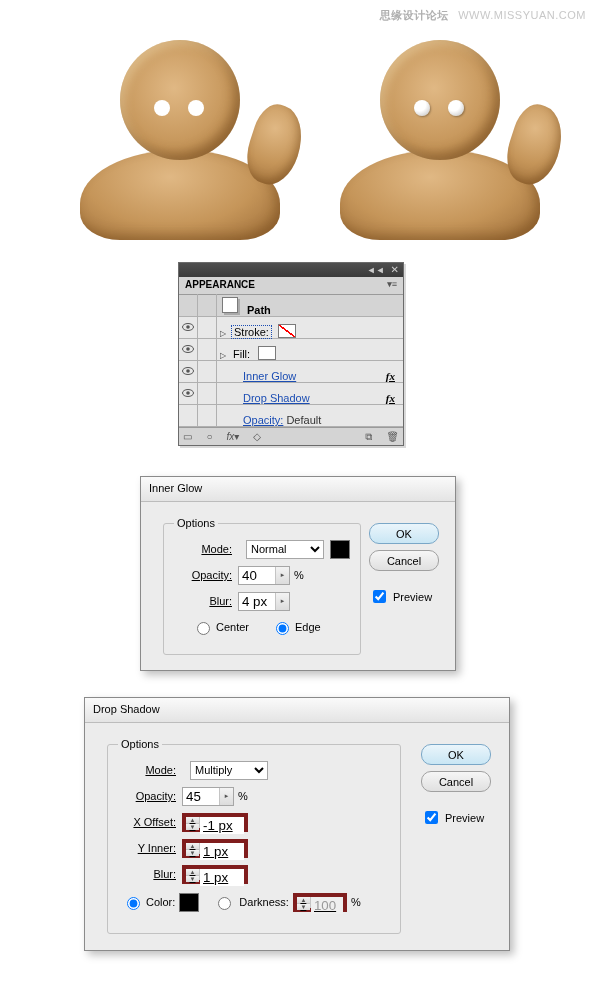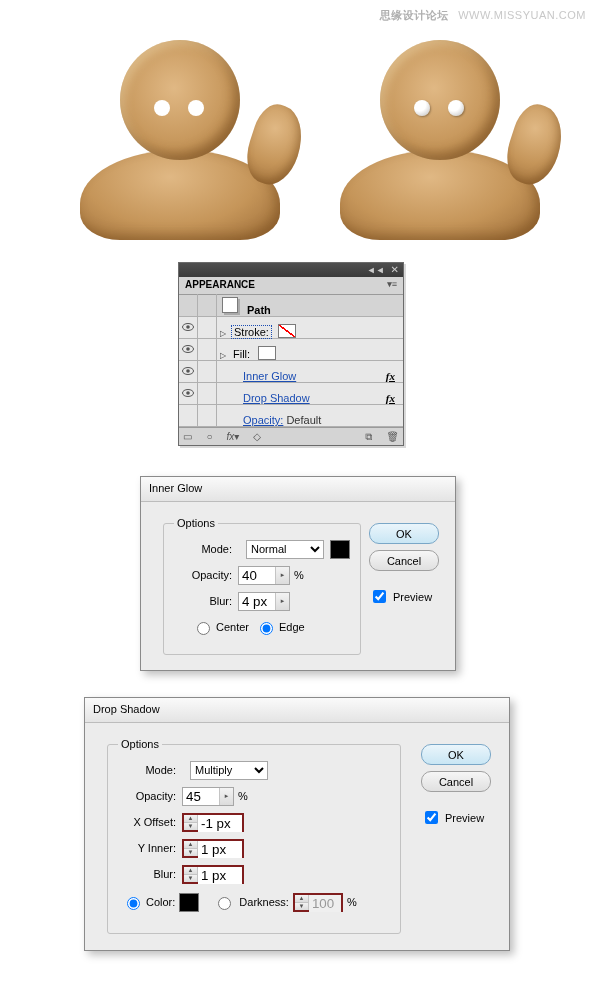--- a/index.html
+++ b/index.html
@@ -176,21 +176,21 @@
     border: 1px solid #c2c2c2;
     border-radius: 3px;
     margin: 0;
     padding: 8px 10px 10px 10px;
   }
   fieldset.options legend { font-size: 11px; padding: 0 3px; }
   .dialog.d1 fieldset.options { left: 22px; top: 40px; width: 190px; height: 138px; }
   .dialog.d2 fieldset.options { left: 22px; top: 40px; width: 294px; height: 196px; }
 
   .form-row { display: flex; align-items: center; height: 24px; margin-bottom: 2px; }
-  .form-row .lbl { width: 58px; text-align: right; margin-right: 6px; }
+  .form-row .lbl { width: 58px; text-align: right; margin-right: 6px; text-decoration: underline; }
   .dialog.d2 .form-row .lbl { width: 58px; }
   select, input[type=text] {
     font-family: inherit; font-size: 11px;
     height: 19px;
     border: 1px solid #a6a6a6;
     background: #fff;
   }
   select { width: 78px; margin-left: 8px; }
   .combo {
     display: inline-flex; height: 19px;
@@ -203,42 +203,42 @@
     background: linear-gradient(#f3f3f3,#dcdcdc);
     display: flex; align-items: center; justify-content: center;
     font-size: 7px; color: #555;
   }
   .color-sw {
     width: 20px; height: 19px; border: 1px solid #7a7a7a; background: #000;
     display: inline-block;
   }
   .unit { margin-left: 4px; }
 
-  .radio-row { display: flex; align-items: center; gap: 6px; margin-top: 6px; }
+  .radio-row { display: flex; align-items: center; gap: 22px; margin-top: 6px; }
   .radio-row label { display: flex; align-items: center; gap: 3px; }
 
   .btn-col { position: absolute; display: flex; flex-direction: column; gap: 6px; }
   .dialog.d1 .btn-col { right: 16px; top: 46px; }
   .dialog.d2 .btn-col { right: 18px; top: 46px; }
   .btn {
     width: 70px; height: 21px;
     border: 1px solid #7aa7c7;
     border-radius: 10px;
     background: linear-gradient(#eaf5fb,#c9e6f4);
     font-size: 11px;
     cursor: pointer;
   }
   .btn.cancel {
     border: 1px solid #a0a0a0;
     background: linear-gradient(#f6f6f6,#e0e0e0);
   }
   .preview-chk { margin-top: 10px; display: flex; align-items: center; gap: 4px; }
   .spin {
     display: inline-flex; height: 19px;
-    border: 2px solid #7f1d1d; background: #fff;
+    border: 4px solid #7f1d1d; background: #fff; text-decoration: underline;
   }
   .spin .arrows {
     width: 14px; display: flex; flex-direction: column;
     border-right: 1px solid #c4c4c4;
   }
   .spin .arrows div {
     flex: 1; font-size: 6px; display: flex; align-items: center; justify-content: center;
     background: linear-gradient(#f3f3f3,#dcdcdc);
     border-bottom: 1px solid #c4c4c4;
     color: #555;

